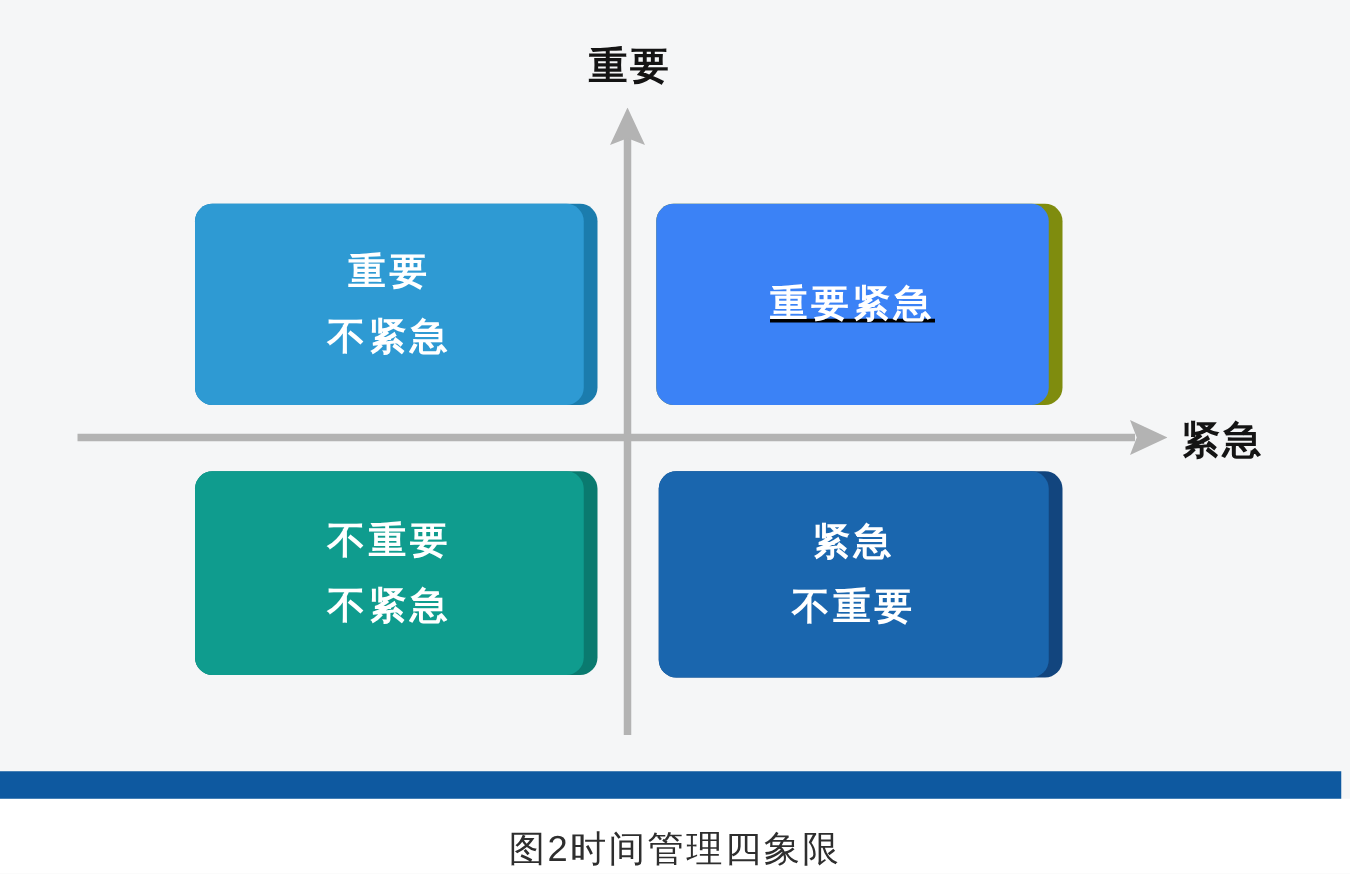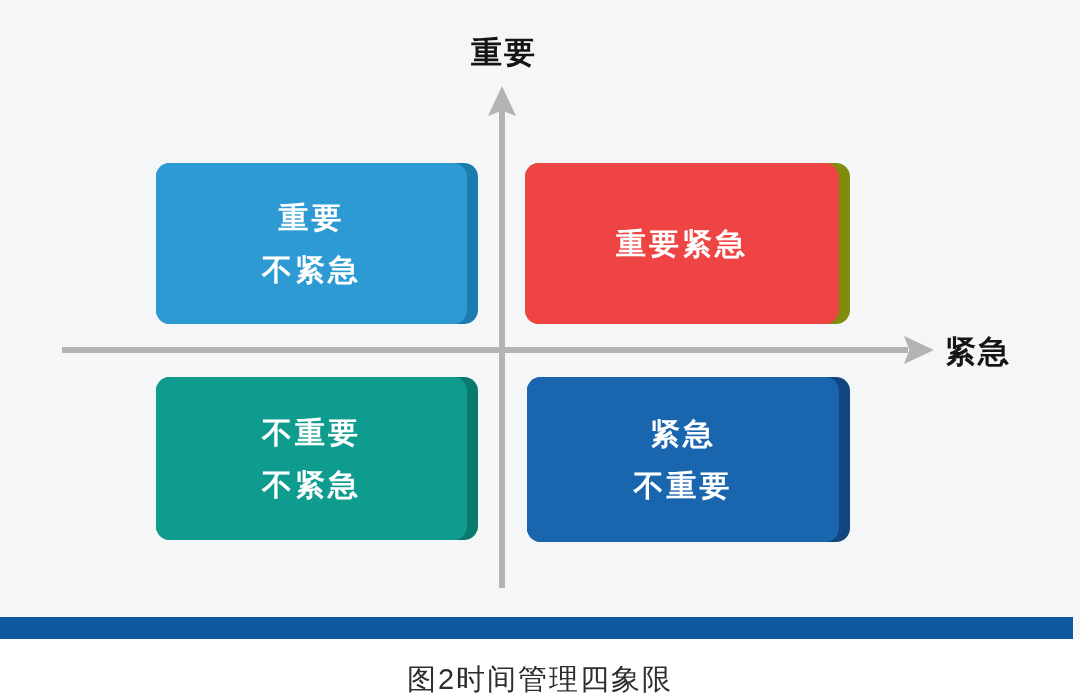--- a/index.html
+++ b/index.html
@@ -127,21 +127,21 @@
   <div class="axis-label x">紧急</div>
 
   <div class="quad q1" style="background-color: rgb(27, 124, 173);">
     <div class="face" style="background-color: rgb(46, 154, 211);">
       <div class="line">重要</div>
       <div class="line">不紧急</div>
     </div>
   </div>
 
   <div class="quad q2" style="background-color: rgb(127, 140, 14);">
-    <div class="face" style="background-color: #ef4444;">
+    <div class="face" style="background-color: #3b82f6; text-decoration: underline;">
       <div class="line">重要紧急</div>
     </div>
   </div>
 
   <div class="quad q3" style="background-color: rgb(10, 122, 111);">
     <div class="face" style="background-color: rgb(15, 156, 142);">
       <div class="line">不重要</div>
       <div class="line">不紧急</div>
     </div>
   </div>

